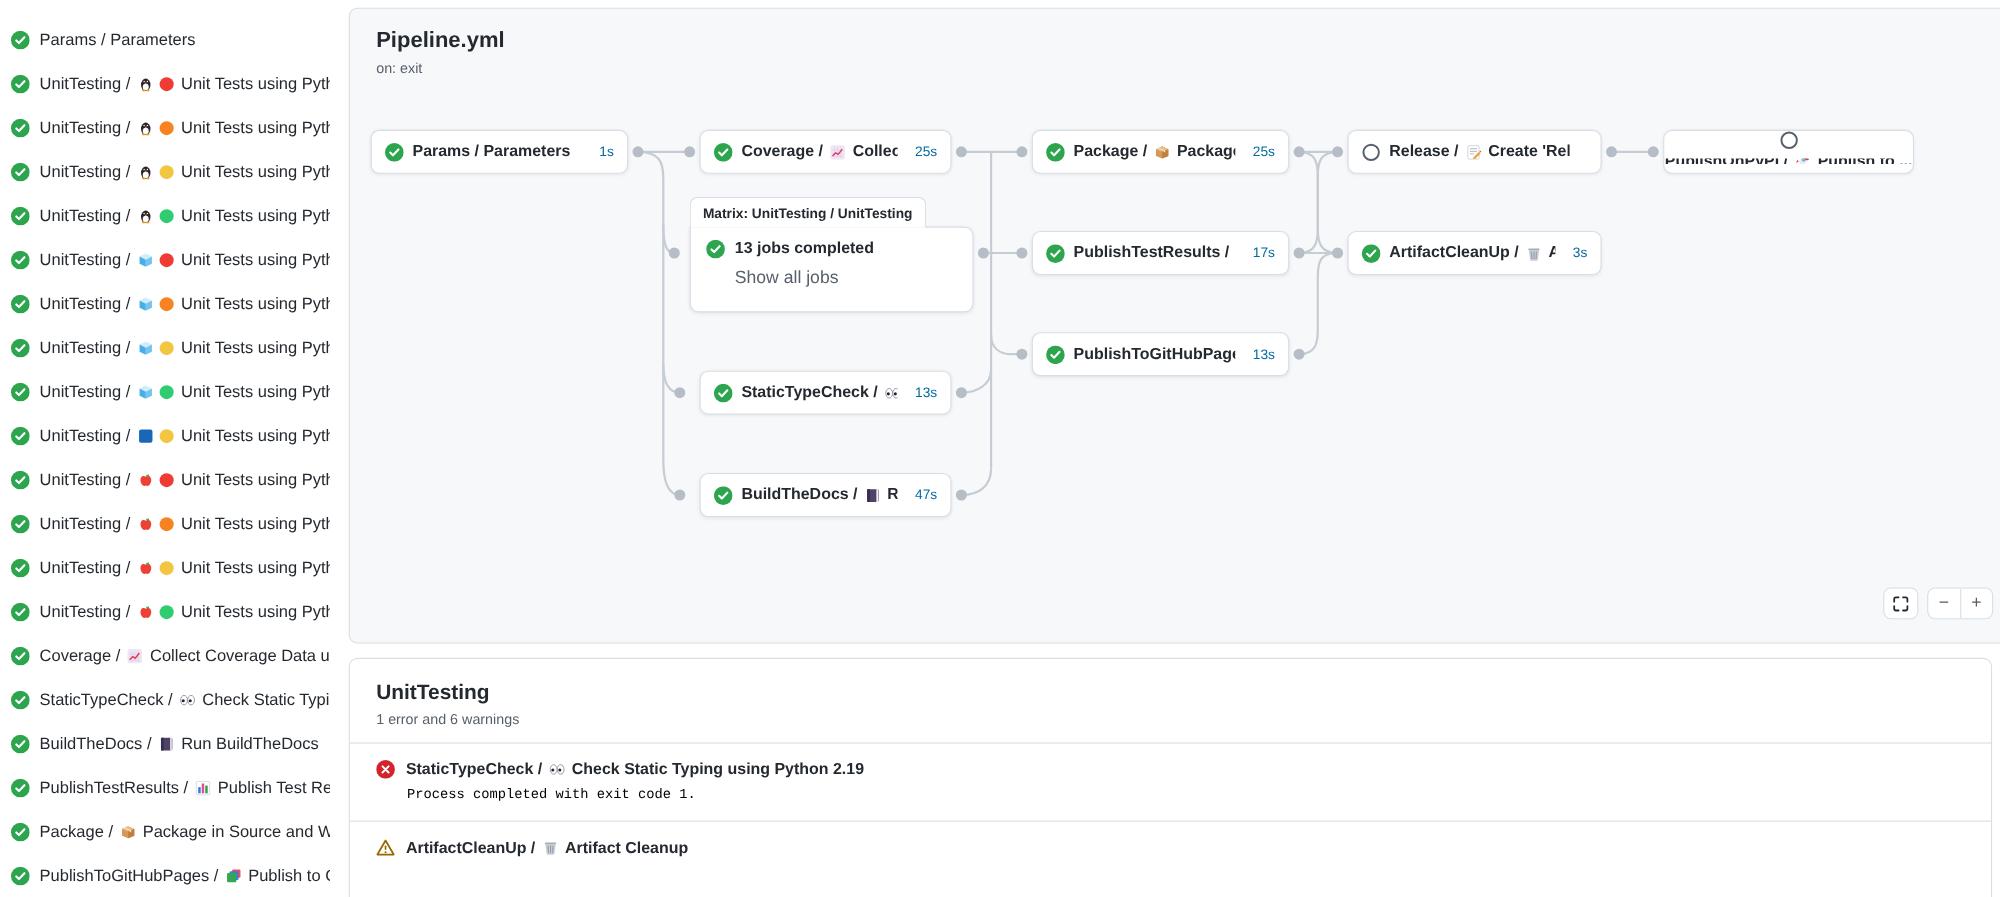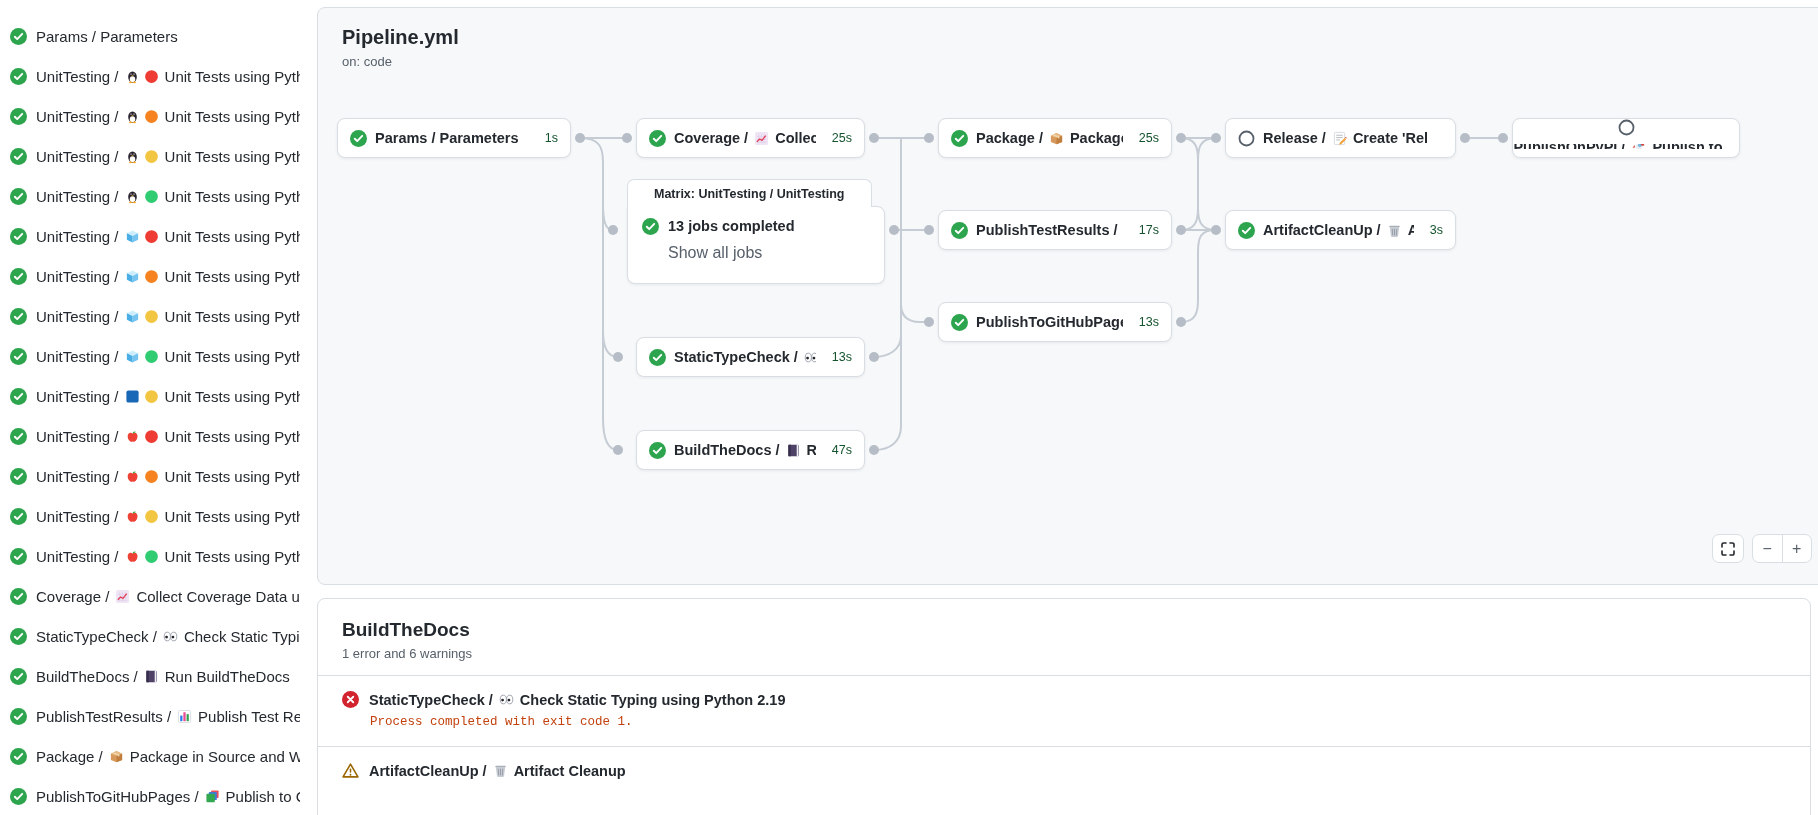--- a/index.html
+++ b/index.html
@@ -21,33 +21,33 @@
     background:#f7f8fa; border:1px solid #d8dee4; border-radius:8px; }
   .gp-title { position:absolute; left:24px; top:18px; font-size:20px; font-weight:700; }
   .gp-sub { position:absolute; left:24px; top:46px; font-size:13px; color:#57606a; }
   .edges { position:absolute; left:0; top:0; width:1494px; height:578px; pointer-events:none; }
 
   .gnode { position:absolute; height:40px; background:#fff; border:1px solid #d8dee4;
     border-radius:8px; box-shadow:0 1px 3px rgba(31,35,40,.07); display:flex; align-items:center;
     padding:0 12px; gap:8px; cursor:pointer; }
   .gnode .nlabel { display:flex; align-items:center; gap:6px; font-size:14.5px; font-weight:600;
     white-space:nowrap; overflow:hidden; }
-  .gnode .dur { margin-left:auto; padding-left:8px; font-size:12.5px; color:#14532d; flex:none; }
+  .gnode .dur { margin-left:auto; padding-left:8px; font-size:12.5px; color:#0369a1; flex:none; }
   .node-params  { left:19px;   top:110px; width:234px; }
   .node-coverage{ left:318px;  top:110px; width:229px; }
   .node-package { left:620px;  top:110px; width:234px; }
   .node-release { left:907px;  top:110px; width:231px; }
   .node-pypi    { left:1194px; top:110px; width:228px;flex-direction:column; }
   .node-ptr     { left:620px;  top:202px; width:234px; }
   .node-acu     { left:907px;  top:202px; width:231px; }
   .node-pgp     { left:620px;  top:294px; width:234px; }
   .node-stc     { left:318px;  top:329px; width:229px; }
   .node-btd     { left:318px;  top:422px; width:229px; }
 
-  .matrix-tab { position:absolute; left:309px; top:171px; height:28px; padding:0 26px;
+  .matrix-tab { position:absolute; left:309px; top:171px; height:28px; padding:0 11px;
     display:flex; align-items:center; background:#fff; border:1px solid #d8dee4;
     border-bottom:none; border-radius:7px 7px 0 0; font-size:12.5px; font-weight:600; z-index:2; }
   .matrix-body { position:absolute; left:309px; top:198px; width:258px; height:78px;
     background:#fff; border:1px solid #d8dee4; border-radius:0 8px 8px 8px;
     box-shadow:0 1px 3px rgba(31,35,40,.07); z-index:1; padding:11px 14px; }
   .matrix-row { display:flex; align-items:flex-start; gap:9px; font-size:14.5px; font-weight:600; cursor:pointer; }
   .matrix-link { margin:9px 0 0 26px; font-size:16px; color:#57606a; cursor:pointer; display:inline-block; }
 
   .zoom-btn { position:absolute; width:32px; height:29px; background:#fff; border:1px solid #d8dee4;
     border-radius:7px; display:flex; align-items:center; justify-content:center; cursor:pointer; }
@@ -61,21 +61,21 @@
 
   
   .ann-panel { position:absolute; left:317px; top:598px; width:1494px; height:260px;
     background:#fff; border:1px solid #d8dee4; border-radius:8px; overflow:hidden; }
   .ann-head { padding:20px 24px 14px; }
   .ann-title { font-size:19px; font-weight:700; }
   .ann-sub { font-size:13px; color:#57606a; margin-top:5px; }
   .ann-item { border-top:1px solid #d8dee4; padding:15px 24px 17px; }
   .ann-item-title { display:flex; align-items:center; gap:10px; font-size:14.5px; font-weight:700; cursor:pointer; }
   .ann-item-title .tparts { display:flex; align-items:center; gap:6px; }
-  .ann-msg { margin:7px 0 0 28px; font-family:"Liberation Mono", monospace; font-size:12.5px; color:#c2410c; }
+  .ann-msg { margin:7px 0 0 28px; font-family:"Liberation Mono", monospace; font-size:12.5px; color:#000000; }
 </style>
 </head>
 <body>
 
 <div class="sidebar">
 
     <div class="srow">
       <span class="ic">
         <svg viewBox="0 0 16 16">
           <circle cx="8" cy="8" r="8" fill="#2da44e"></circle>
@@ -581,21 +581,21 @@
             </svg>
           </span>
         </span>
         <span>Publish to G...</span>
       </span>
     </div>
   </div>
 
 <div class="graph-panel">
   <div class="gp-title">Pipeline.yml</div>
-  <div class="gp-sub">on: code</div>
+  <div class="gp-sub">on: exit</div>
 
   <svg class="edges" viewBox="0 0 1494 578">
     <g fill="none" stroke="#c5ccd4" stroke-width="2">
       <path d="M262 130 H309"></path>
       <path d="M262 130 C282 130 285 140 285 154 L285 410 C285 428 288 442 300 442"></path>
       <path d="M285 196 C285 212 287 222 295 222"></path>
       <path d="M285 323 C285 339 289 349 300 349"></path>
       <path d="M556 130 H611"></path>
       <path d="M583 130 L583 418"></path>
       <path d="M576 222 H611"></path>
@@ -850,21 +850,21 @@
       </span>
   </div>
   <div class="zoom-stepper">
     <div class="zoom-cell">−</div>
     <div class="zoom-cell">+</div>
   </div>
 </div>
 
 <div class="ann-panel">
   <div class="ann-head">
-    <div class="ann-title">BuildTheDocs</div>
+    <div class="ann-title">UnitTesting</div>
     <div class="ann-sub">1 error and 6 warnings</div>
   </div>
   <div>
 
       <div class="ann-item">
         <div class="ann-item-title">
           <span class="ic">
             <svg viewBox="0 0 16 16">
               <circle cx="8" cy="8" r="8" fill="#d1242f"></circle>
               <path d="M5.4 5.4l5.2 5.2M10.6 5.4l-5.2 5.2" stroke="#fff" stroke-width="1.7" stroke-linecap="round"></path>

